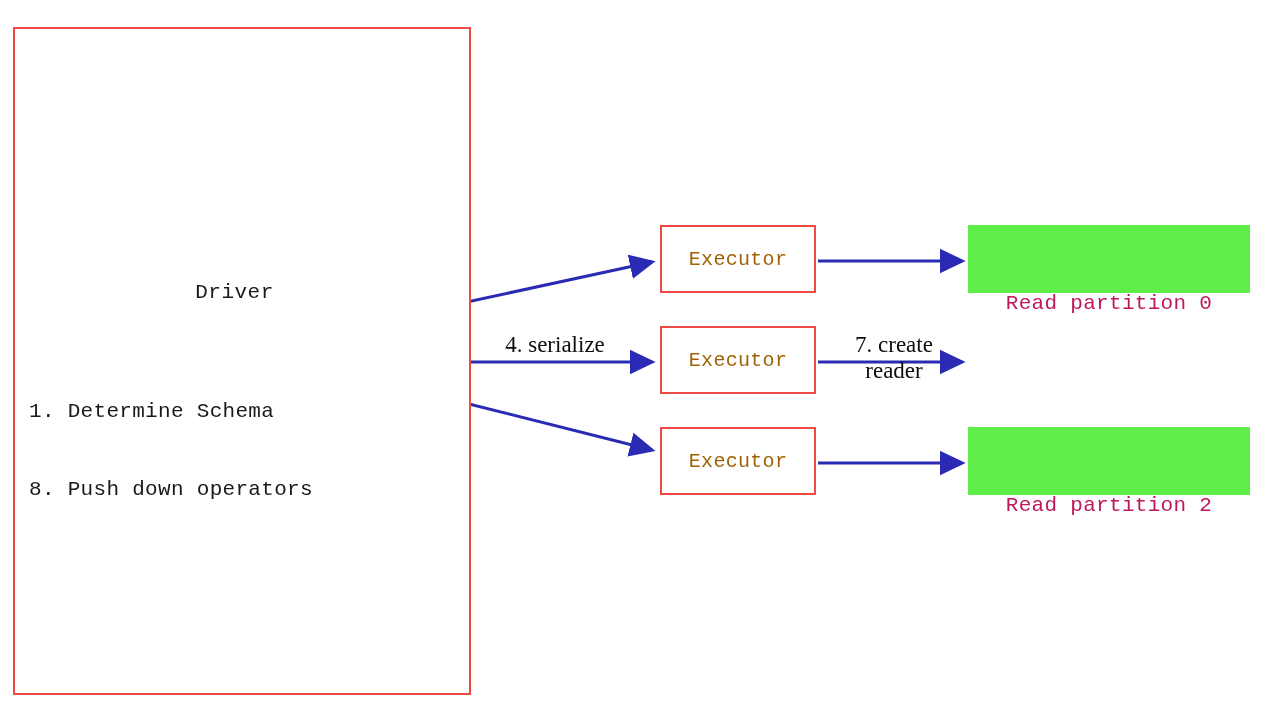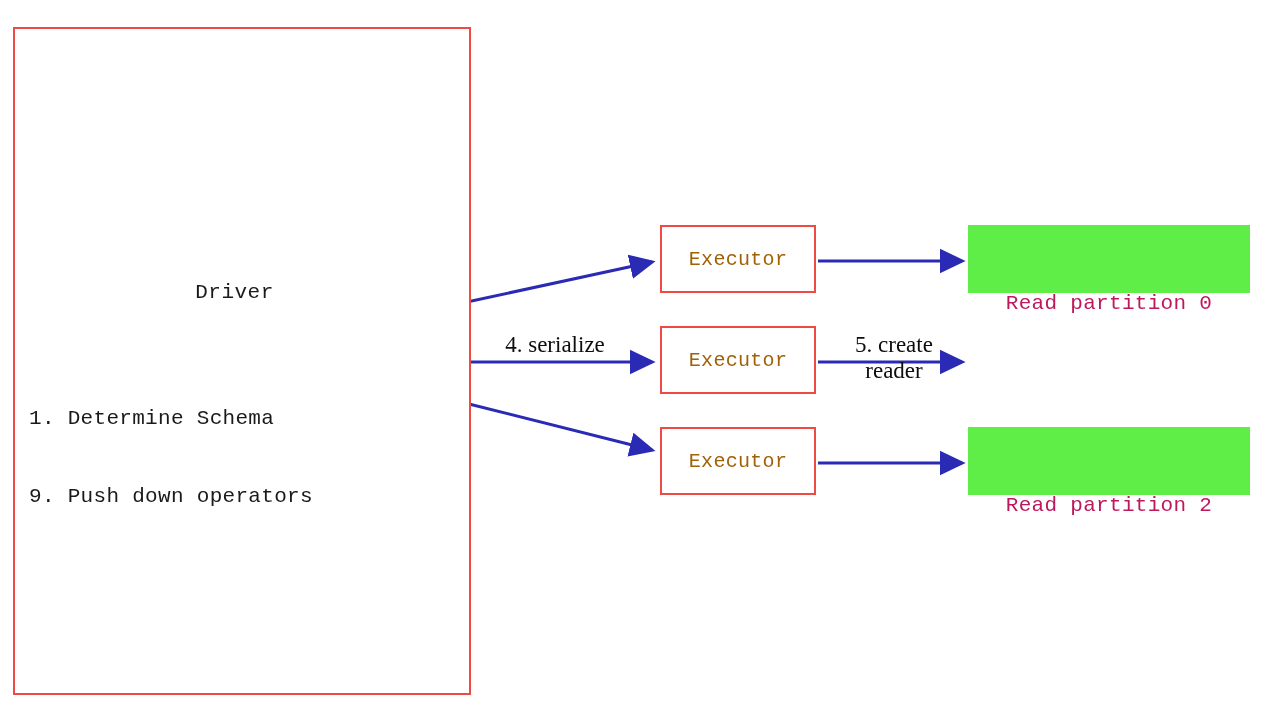--- a/index.html
+++ b/index.html
@@ -43,21 +43,21 @@
     width: 439px;
     text-align: center;
     font-family: "Liberation Mono", "DejaVu Sans Mono", monospace;
     font-size: 21px;
     color: #1a1a1a;
     letter-spacing: 0.5px;
   }
   .driver-steps {
     position: absolute;
     left: 14px;
-    top: 325px;
+    top: 318px;
     font-family: "Liberation Mono", "DejaVu Sans Mono", monospace;
     font-size: 21px;
     line-height: 26px;
     color: #1a1a1a;
     white-space: pre;
     letter-spacing: 0.3px;
   }
   .driver-steps div { white-space: pre; }
 
   
@@ -159,21 +159,21 @@
 
     <line x1="818" y1="261" x2="962" y2="261" stroke="#2a2ab4" stroke-width="3" marker-end="url(#bluehead)"></line>
     <line x1="818" y1="362" x2="962" y2="362" stroke="#2a2ab4" stroke-width="3" marker-end="url(#bluehead)"></line>
     <line x1="818" y1="463" x2="962" y2="463" stroke="#2a2ab4" stroke-width="3" marker-end="url(#bluehead)"></line>
   </svg>
 
   <div class="driver-box">
     <div class="driver-title">Driver</div>
     <div class="driver-steps">
       <div>1. Determine Schema</div>
-      <div>9. Push down operators</div>
+      <div>8. Push down operators</div>
     </div>
   </div>
 
   <div class="exec-box exec-0">
     <div class="exec-label">Executor</div>
   </div>
   <div class="exec-box exec-1">
     <div class="exec-label">Executor</div>
   </div>
   <div class="exec-box exec-2">
@@ -184,17 +184,17 @@
     <div class="part-label">Read partition 0</div>
   </div>
   <div class="part-box part-2">
     <div class="part-label">Read partition 2</div>
   </div>
 
   <div class="edge-label edge-label-serialize">
     <div>4. serialize</div>
   </div>
   <div class="edge-label edge-label-create">
-    <div>5. create</div>
+    <div>7. create</div>
     <div>reader</div>
   </div>
 
 </div>
 
 </body></html>

